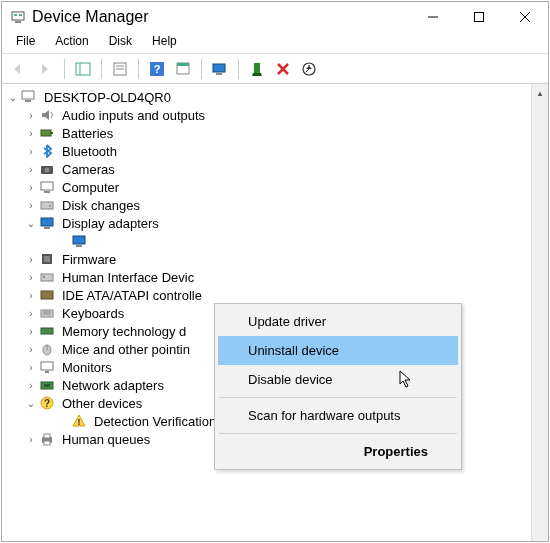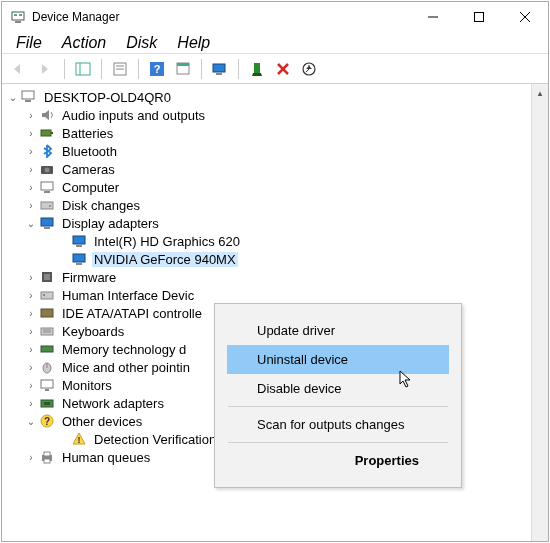--- a/index.html
+++ b/index.html
@@ -2,26 +2,26 @@
 <html><head>
 <meta charset="utf-8">
 <style>
 * { box-sizing: border-box; margin: 0; padding: 0; font-family: "Segoe UI", Tahoma, sans-serif; }
 body { background: #fff; width: 550px; height: 543px; overflow: hidden; position: relative; }
 .window { border: 1px solid #aaa; width: 548px; height: 541px; margin: 1px; background: #fff; display: flex; flex-direction: column; }
 
 
 .titlebar { display: flex; align-items: center; height: 30px; padding: 0 0 0 8px; }
 .titlebar-icon { width: 16px; height: 16px; margin-right: 6px; }
-.titlebar-title { font-size: 12px; flex: 1; }
+.titlebar-title { font-size: 16px; flex: 1; }
 .win-btn { width: 46px; height: 30px; display: flex; align-items: center; justify-content: center; font-size: 13px; }
 
 
 .menubar { display: flex; height: 22px; padding: 0 4px; border-bottom: 1px solid #e0e0e0; }
-.menu-item { padding: 2px 10px; font-size: 16px; font-style: italic; }
+.menu-item { padding: 2px 10px; font-size: 12px; }
 
 
 .toolbar { display: flex; align-items: center; height: 30px; padding: 0 6px; border-bottom: 1px solid #d0d0d0; gap: 2px; }
 .tool-btn { width: 24px; height: 24px; display: flex; align-items: center; justify-content: center; }
 .tool-btn.disabled { opacity: 0.4; }
 .tool-sep { width: 1px; height: 20px; background: #ccc; margin: 0 4px; }
 
 
 .tree-wrap { flex: 1; display: flex; overflow: hidden; }
 .tree { flex: 1; padding: 4px 0; font-size: 13px; overflow: hidden; position: relative; }
@@ -32,21 +32,21 @@
 .node.root { padding-left: 4px; }
 .node.l1 { padding-left: 22px; }
 .node.l2 { padding-left: 54px; }
 .chev { width: 14px; display: inline-flex; justify-content: center; color: #666; font-size: 10px; cursor: pointer; }
 .chev.blank { visibility: hidden; }
 .node-icon { width: 18px; height: 16px; display: inline-flex; align-items: center; justify-content: center; margin-right: 4px; }
 .node-label { padding: 0 2px; }
 .node.selected .node-label { background: #cde8ff; }
 
 
-.ctx { position: absolute; left: 214px; top: 303px; width: 248px; background: #f2f2f2; border: 1px solid #bfbfbf; box-shadow: 2px 2px 3px rgba(0,0,0,0.15); padding: 12px; z-index: 10; font-size: 13px; }
+.ctx { position: absolute; left: 214px; top: 303px; width: 248px; background: #f2f2f2; border: 1px solid #bfbfbf; box-shadow: 2px 2px 3px rgba(0,0,0,0.15); padding: 3px; z-index: 10; font-size: 13px; }
 .ctx-item { padding: 7px 30px; }
 .ctx-item.hover { background: #91c9f7; }
 .ctx-sep { height: 1px; background: #d0d0d0; margin: 3px 1px; }
 .ctx-item.bold { font-weight: bold; text-align: right; }
 
 .cursor { position: absolute; left: 399px; top: 370px; z-index: 20; }
 </style>
 </head>
 <body>
 
@@ -246,33 +246,22 @@
         </div>
 
       <div class="node l2">
           <span class="chev blank">›</span>
           <span class="node-icon">
             <svg width="14" height="14">
               <rect x="1" y="2" width="12" height="8" fill="#2a7fd4" stroke="#15487a"></rect>
               <rect x="4" y="11" width="6" height="2" fill="#888"></rect>
             </svg>
           </span>
-          <span class="node-label">Intel(R) HD Graphics 620</span>
-        </div>
-
-      <div class="node l2 selected">
-          <span class="chev blank">›</span>
-          <span class="node-icon">
-            <svg width="14" height="14">
-              <rect x="1" y="2" width="12" height="8" fill="#2a7fd4" stroke="#15487a"></rect>
-              <rect x="4" y="11" width="6" height="2" fill="#888"></rect>
-            </svg>
-          </span>
-          <span class="node-label">NVIDIA GeForce 940MX</span>
-        </div>
+        </div>
+
 
       <div class="node l1">
           <span class="chev">›</span>
           <span class="node-icon">
             <svg width="14" height="14">
               <rect x="2" y="2" width="10" height="10" fill="#555"></rect>
               <rect x="4" y="4" width="6" height="6" fill="#888"></rect>
             </svg>
           </span>
           <span class="node-label">Firmware</span>
@@ -394,20 +383,20 @@
       <div class="scroll-arrow">▴</div>
     </div>
   </div>
 </div>
 
 <div class="ctx">
   <div class="ctx-item">Update driver</div>
   <div class="ctx-item hover">Uninstall device</div>
   <div class="ctx-item">Disable device</div>
   <div class="ctx-sep"></div>
-  <div class="ctx-item">Scan for outputs changes</div>
+  <div class="ctx-item">Scan for hardware outputs</div>
   <div class="ctx-sep"></div>
   <div class="ctx-item bold">Properties</div>
 </div>
 
 <svg class="cursor" width="18" height="18" viewBox="0 0 18 18">
     <path d="M1 1 L1 14 L4 11 L7 17 L9 16 L6 10 L11 10 Z" fill="#fff" stroke="#000" stroke-width="1"></path>
   </svg>
 
 </body></html>

